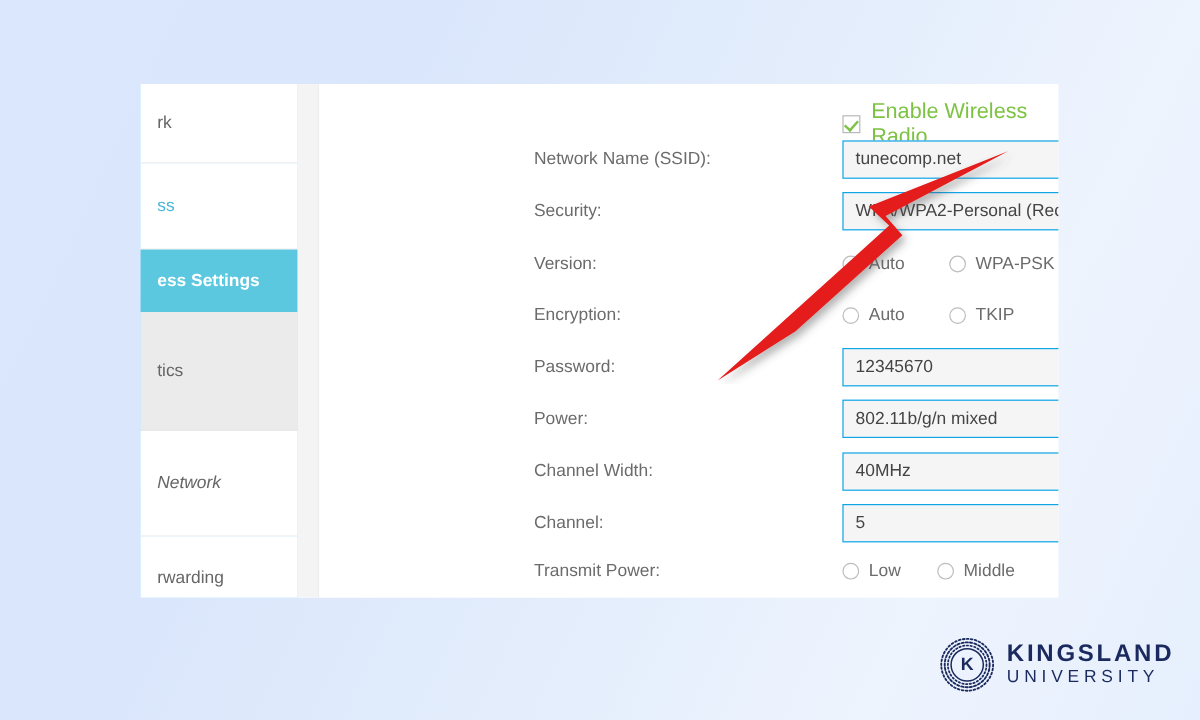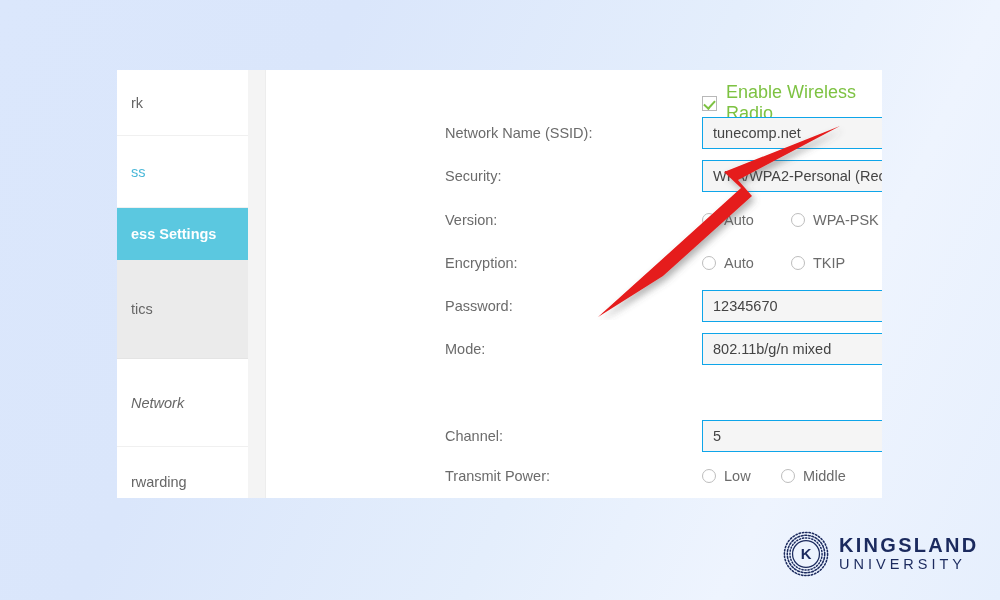--- a/index.html
+++ b/index.html
@@ -310,27 +310,34 @@
 
       </span>
     </div>
 
     <div class="form-row" style="top:223px;">
       <span class="row-label">Password:</span>
       <span class="field-box" style="top:-3px;" placeholder="Enter password">12345670</span>
     </div>
 
     <div class="form-row" style="top:266px;">
-      <span class="row-label">Mode:</span>
+      <span class="row-label">Power:</span>
       <span class="field-box" style="top:-3px;">
         <span>802.11b/g/n mixed</span>
 
       </span>
     </div>
 
+    <div class="form-row" style="top:310px;">
+      <span class="row-label">Channel Width:</span>
+      <span class="field-box" style="top:-3px;">
+        <span>40MHz</span>
+
+      </span>
+    </div>
 
     <div class="form-row" style="top:353px;">
       <span class="row-label">Channel:</span>
       <span class="field-box" style="top:-3px;">
         <span>5</span>
 
       </span>
     </div>
 
     <div class="form-row" style="top:393px;">

